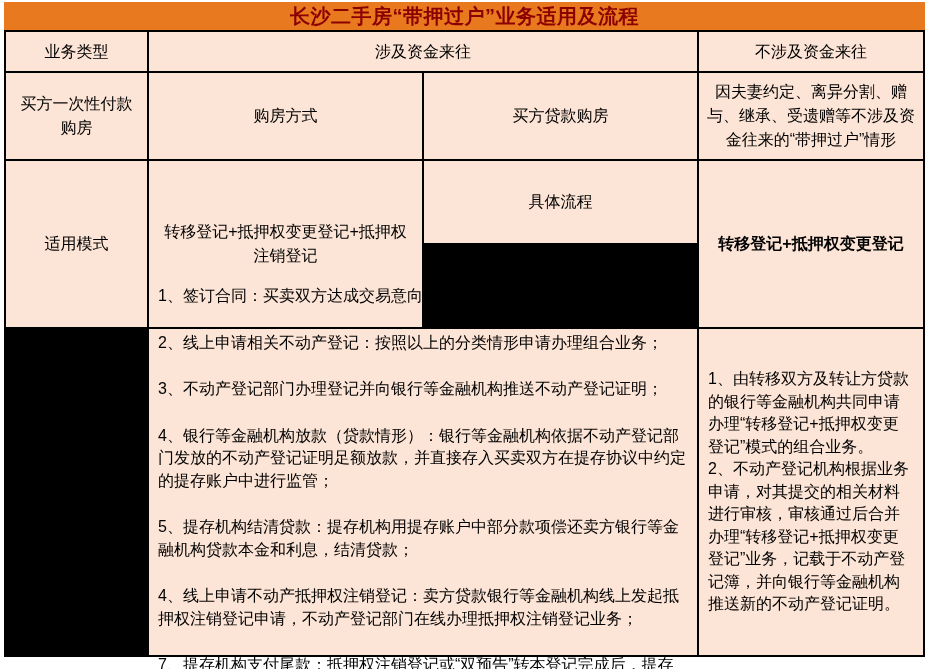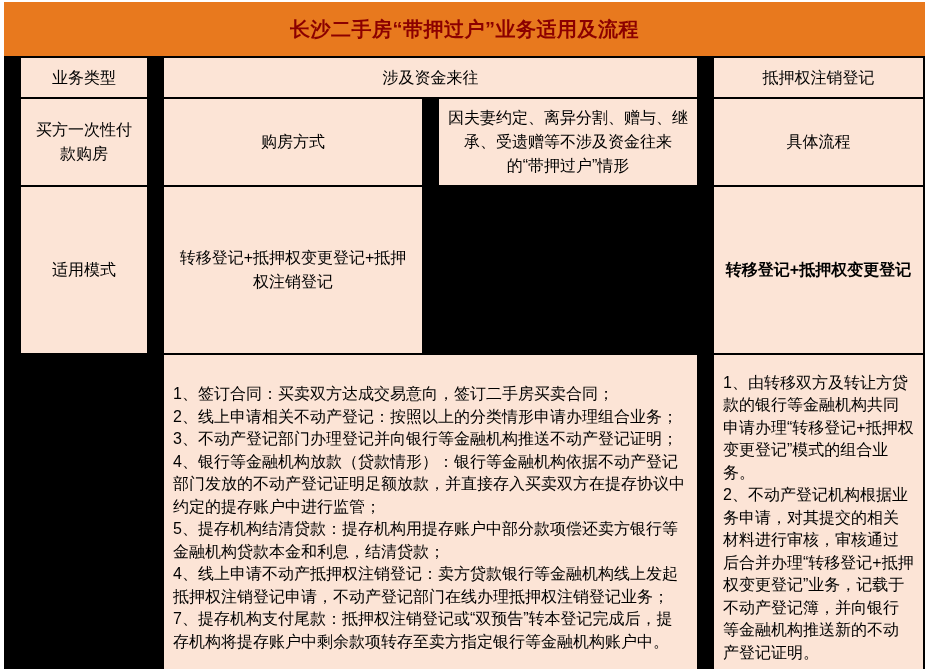--- a/index.html
+++ b/index.html
@@ -4,49 +4,48 @@
 <style>
   html,body{margin:0;padding:0;background:#fff;}
   body{
     width:929px;height:669px;overflow:hidden;
     font-family:"Liberation Sans","DejaVu Sans",sans-serif;
     color:#000;
   }
   .sheet{width:921px;margin:2px 4px 0 4px;}
   .title-bar{
     background:#E8791E;
-    height:54px;
+    height:28px;
     display:flex;align-items:center;justify-content:center;
     font-size:20px;font-weight:bold;color:#8B0000;
     letter-spacing:0.5px;
   }
   .grid{
     display:grid;
     grid-template-columns:141px 273px 273px 224px;
     grid-template-rows:39px 86px 82px 82px 326px;
     gap:2px;
     background:#000;
     border:2px solid #000;
   }
   .cell{
     background:#FCE4D6;
     box-sizing:border-box;
     display:flex;align-items:center;justify-content:center;
     text-align:center;
     font-size:16px;line-height:1.5;
     padding:4px 8px;
-    margin-left:15px;
   }
   .cell.header{font-size:16px;}
   
   .c-label-mode{grid-row:3/5;grid-column:1;}
   .c-mode-cash{grid-row:3/5;grid-column:2;}
   .c-mode-nofunds{grid-row:3/5;grid-column:4;font-weight:bold;}
   .c-h23{grid-row:1;grid-column:2/4;}
-  .c-proc-main{grid-row:5;grid-column:2/4;}
+  .c-proc-main{grid-row:5;grid-column:2/4;gap:24px;}
   .c-proc-right{grid-row:5;grid-column:4;}
   
   .proc{
     flex-direction:column;align-items:flex-start;justify-content:center;
     text-align:left;
     padding:6px 9px;
     line-height:22.5px;
   }
   .proc p{margin:0;}
 </style>
@@ -56,24 +55,25 @@
 <div class="sheet">
 
   <div class="title-bar">
     <span>长沙二手房“带押过户”业务适用及流程</span>
   </div>
 
   <div class="grid">
 
     <div class="cell header">业务类型</div>
     <div class="cell header c-h23">涉及资金来往</div>
-    <div class="cell header">抵押权注销登记</div>
+    <div class="cell header">不涉及资金来往</div>
 
     <div class="cell">买方一次性付款购房</div>
     <div class="cell">购房方式</div>
+    <div class="cell">买方贷款购房</div>
     <div class="cell">因夫妻约定、离异分割、赠与、继承、受遗赠等不涉及资金往来的“带押过户”情形</div>
 
     <div class="cell c-label-mode">适用模式</div>
     <div class="cell c-mode-cash">转移登记+抵押权变更登记+抵押权注销登记</div>
     <div class="cell c-mode-nofunds">转移登记+抵押权变更登记</div>
 
     <div class="cell">具体流程</div>
     <div class="cell proc c-proc-main">
       <p>1、签订合同：买卖双方达成交易意向，签订二手房买卖合同；</p>
       <p>2、线上申请相关不动产登记：按照以上的分类情形申请办理组合业务；</p>

